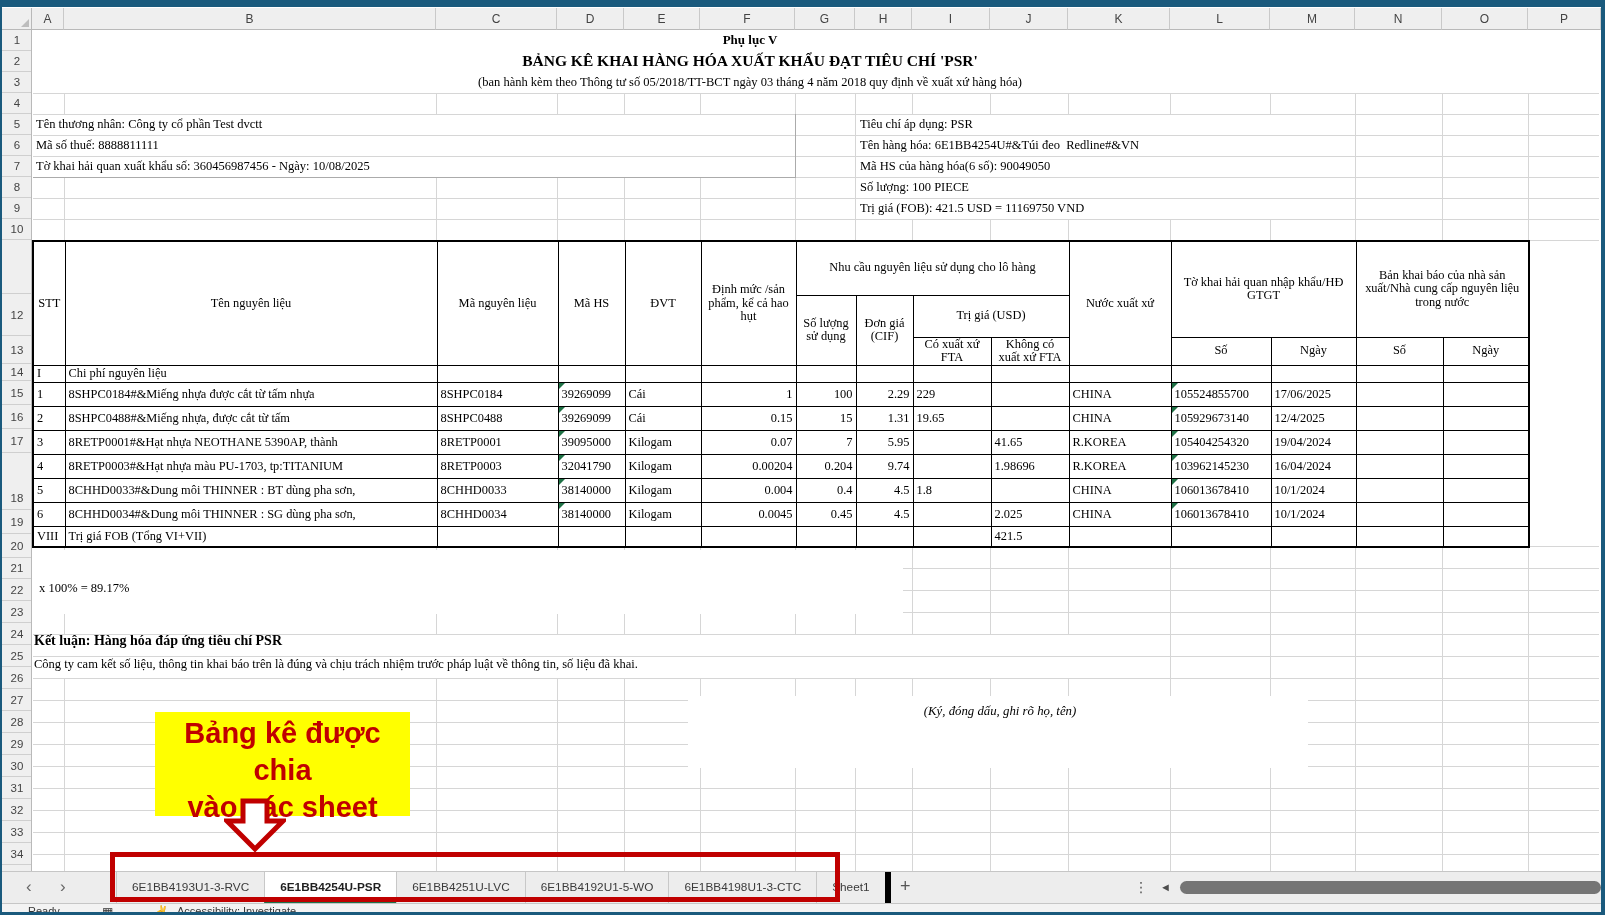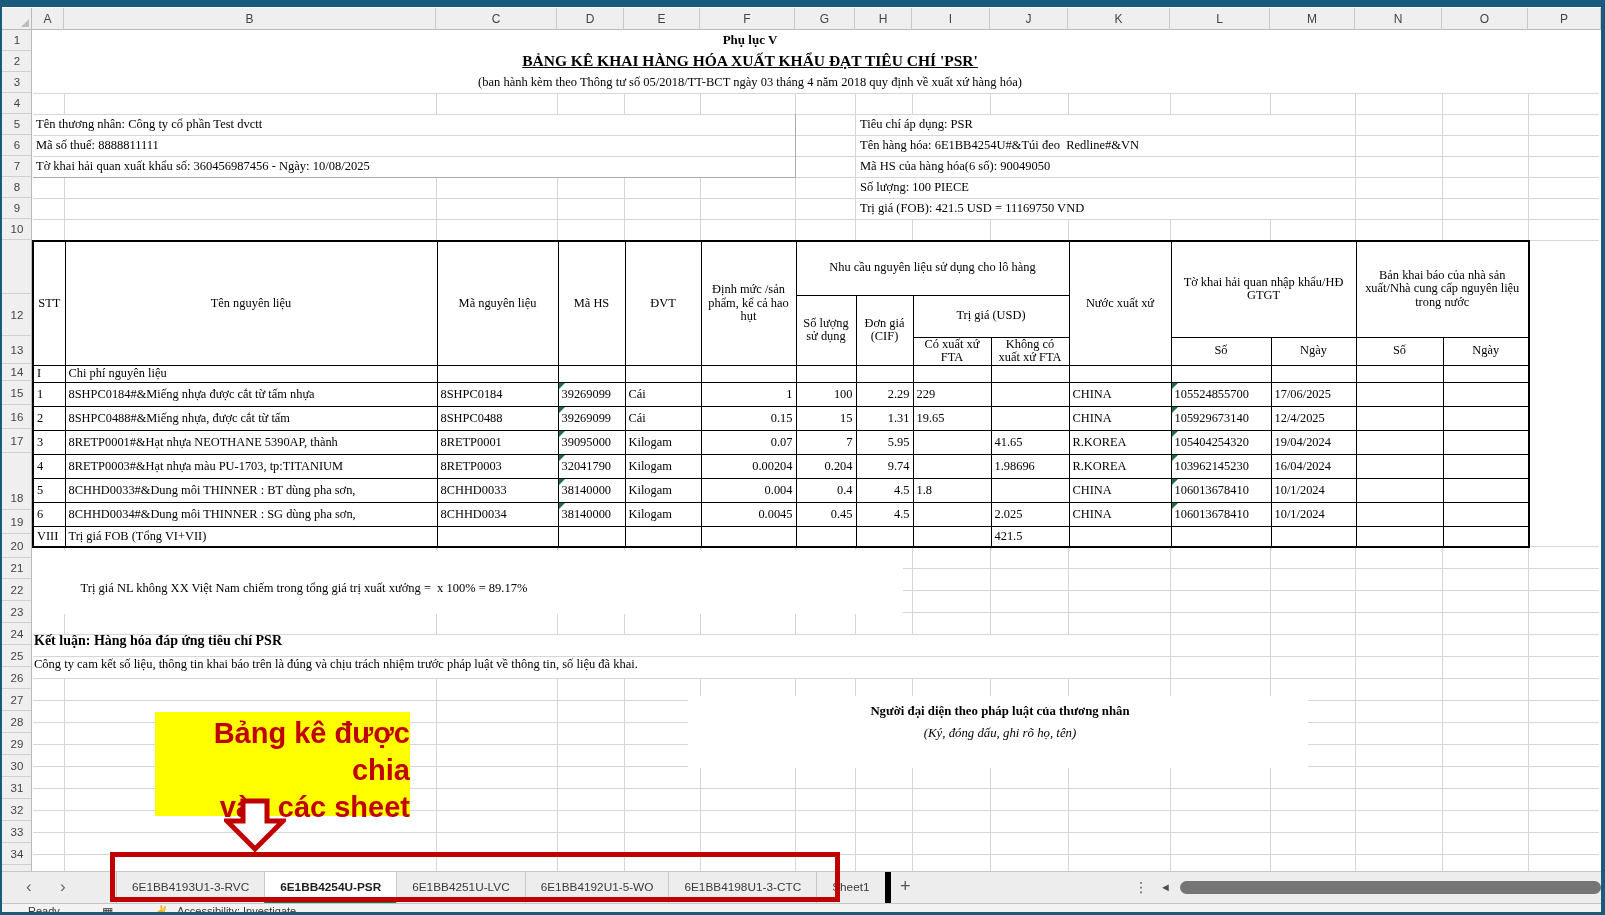--- a/index.html
+++ b/index.html
@@ -24,21 +24,21 @@
   .hlines-a{left:33px;top:93px;width:1566px;height:148px;
       background:repeating-linear-gradient(to bottom,#D6D6D6 0 1px,transparent 1px 21px);}
   .hlines-b{left:33px;top:546px;width:1566px;height:325px;
       background:repeating-linear-gradient(to bottom,#D6D6D6 0 1px,transparent 1px 22px);}
   .mask{background:#fff;}
   .boxline{background:#ABABAB;}
   
   .ser{font-family:"Liberation Serif",serif;color:#000;}
   .titles{left:32px;width:1436px;text-align:center;}
   .t1{top:32px;font-size:13px;font-weight:bold;}
-  .t2{top:52px;font-size:15.5px;font-weight:bold;text-decoration:underline;}
+  .t2{top:52px;font-size:15.5px;font-weight:bold;}
   .t3{top:75px;font-size:12.5px;}
   .infoline{height:21px;line-height:21px;font-size:12.5px;white-space:nowrap;}
   
   table.main{position:absolute;left:32px;top:240px;border-collapse:collapse;table-layout:fixed;
       width:1496px;border:2px solid #000;}
   table.main td,table.main th{border:1px solid #000;padding:0 3px;overflow:hidden;white-space:nowrap;
       font-family:"Liberation Serif",serif;font-size:12.4px;font-weight:normal;box-sizing:border-box;position:relative;}
   table.main th{text-align:center;white-space:normal;line-height:1.1;}
   .tl{text-align:left;} .trt{text-align:right;} 
   td.gt:before{content:"";position:absolute;left:0;top:0;border-top:6px solid #1E7145;border-right:6px solid transparent;}
@@ -49,21 +49,21 @@
   .fnum{height:23px;line-height:26px;border-bottom:1px solid #000;}
   .fden{height:21px;line-height:20px;}
   .fres{padding-left:6px;line-height:45px;white-space:nowrap;}
   
   .concl1{left:34px;top:633px;font-size:14px;font-weight:bold;white-space:nowrap;}
   .concl2{left:34px;top:657px;font-size:12.5px;white-space:nowrap;}
   .sig{left:700px;top:700px;width:600px;text-align:center;}
   .sig div{line-height:22px;font-size:12.8px;}
   
   .note{left:155px;top:712px;width:255px;height:104px;background:#FFFF00;color:#C00000;
-        font-weight:bold;font-size:29px;text-align:right;line-height:37px;padding-top:3px;box-sizing:border-box;}
+        font-weight:bold;font-size:29px;text-align:center;line-height:37px;padding-top:3px;box-sizing:border-box;}
   .redrect{left:110px;top:852px;width:730px;height:50px;border:5px solid #C00000;box-sizing:border-box;z-index:30;}
   
   .tabbar{left:2px;top:871px;width:1599px;height:32px;background:#EDEDED;border-top:1px solid #C6C6C6;
         box-sizing:border-box;z-index:20;}
   .navarr{position:absolute;top:0;height:31px;line-height:30px;color:#666;font-size:17px;}
   .tabs{position:absolute;left:114px;top:0;display:flex;height:31px;}
   .tab{padding:0 15px;line-height:30px;font-size:11.8px;color:#3b3b3b;border-left:1px solid #C8C8C8;
         white-space:nowrap;box-sizing:border-box;}
   .tab:last-child{border-right:6px solid #000000;}
   .tab.active{background:#fff;font-weight:bold;color:#1f1f1f;border-bottom:3px solid #21734B;}
@@ -383,29 +383,27 @@
     <td class="tl"></td>
     <td class="tl"></td>
     <td class="tl"></td>
     <td class="tl"></td>
     <td class="tl"></td>
   </tr>
 </tbody>
   </table>
 
 <div class="abs fwrap">
-  <div class="flabel">Trị giá NL không XX Việt Nam chiếm trong tổng giá trị xuất xưởng =</div>
   <div class="fres">x 100% = 89.17%</div>
 </div>
 
 <div class="abs ser concl1">Kết luận: Hàng hóa đáp ứng tiêu chí PSR</div>
 <div class="abs ser concl2">Công ty cam kết số liệu, thông tin khai báo trên là đúng và chịu trách nhiệm trước pháp luật về thông tin, số liệu đã khai.</div>
 
 <div class="abs ser sig">
-  <div style="font-weight:bold">Người đại diện theo pháp luật của thương nhân</div>
   <div style="font-style:italic">(Ký, đóng dấu, ghi rõ họ, tên)</div>
 </div>
 
 <div class="abs note">
   <div>Bảng kê được chia</div>
   <div>vào các sheet</div>
 </div>
 
 <svg class="abs" style="left:224px;top:798px;z-index:15" width="62" height="54" viewBox="0 0 62 54">
   <path d="M19 3 L43 3 L43 23 L59 23 L31 51 L3 23 L19 23 Z" fill="#ffffff" stroke="#C00000" stroke-width="5" stroke-linejoin="miter"></path>

